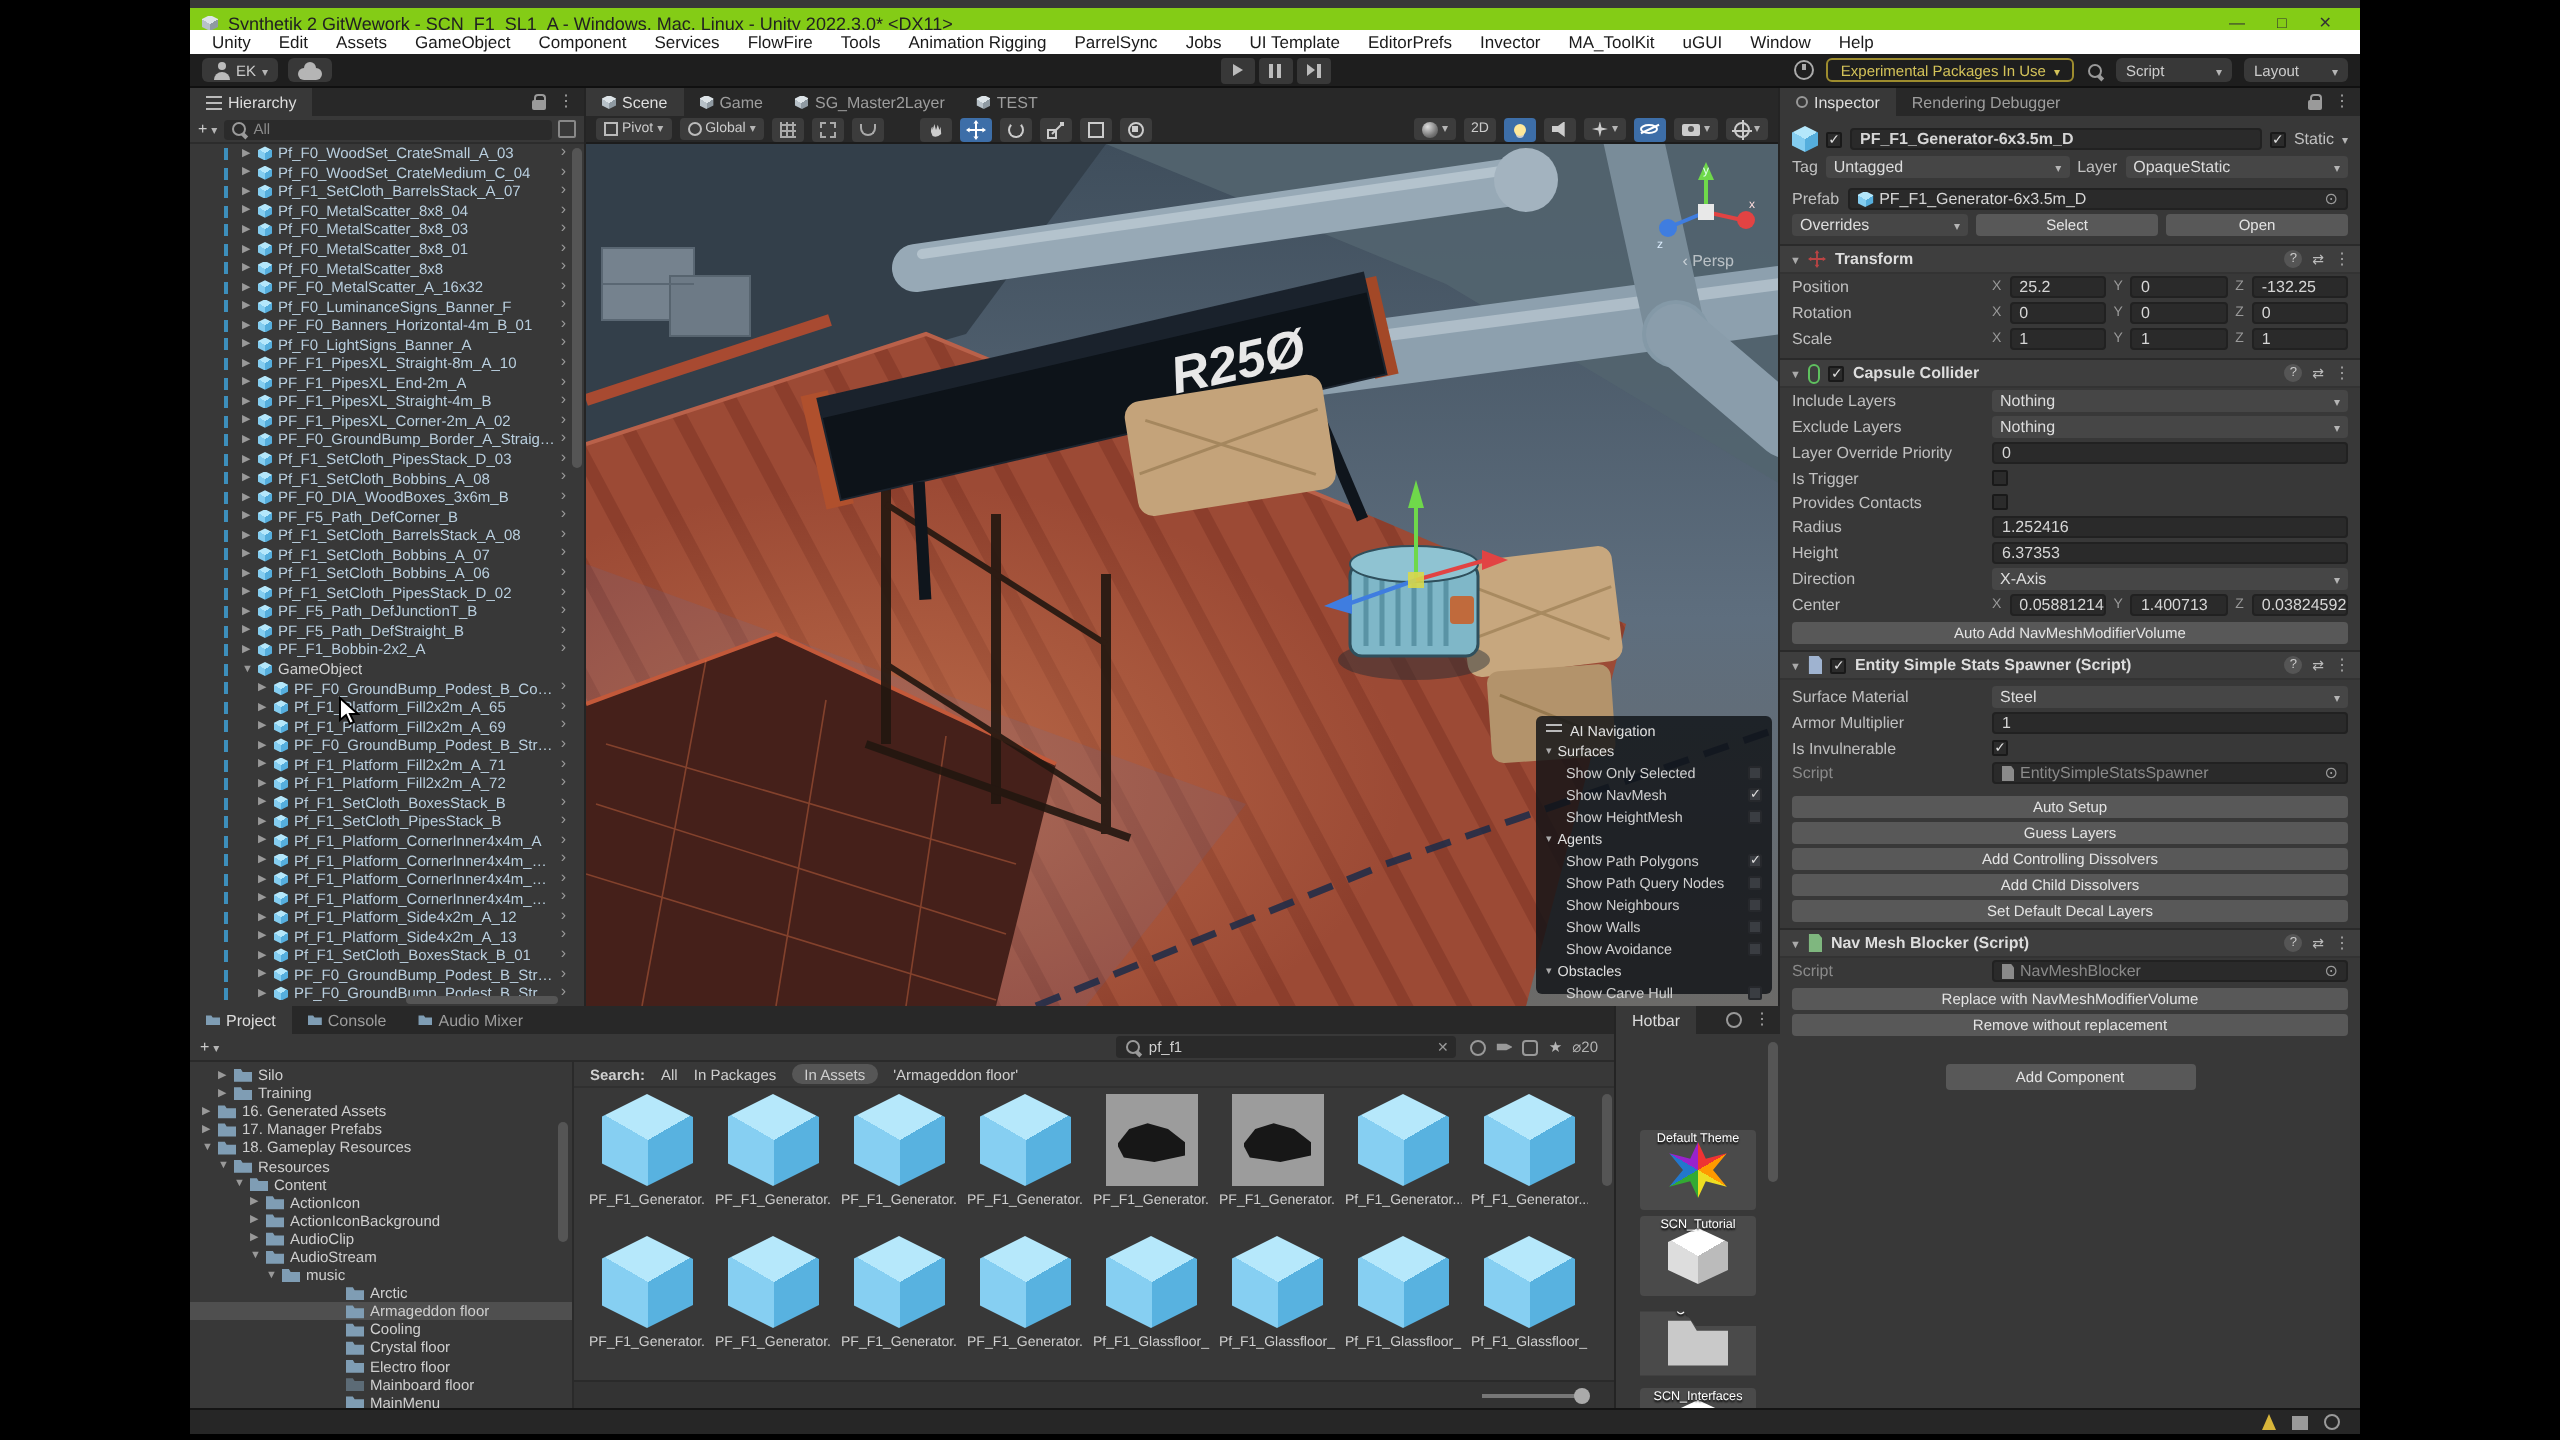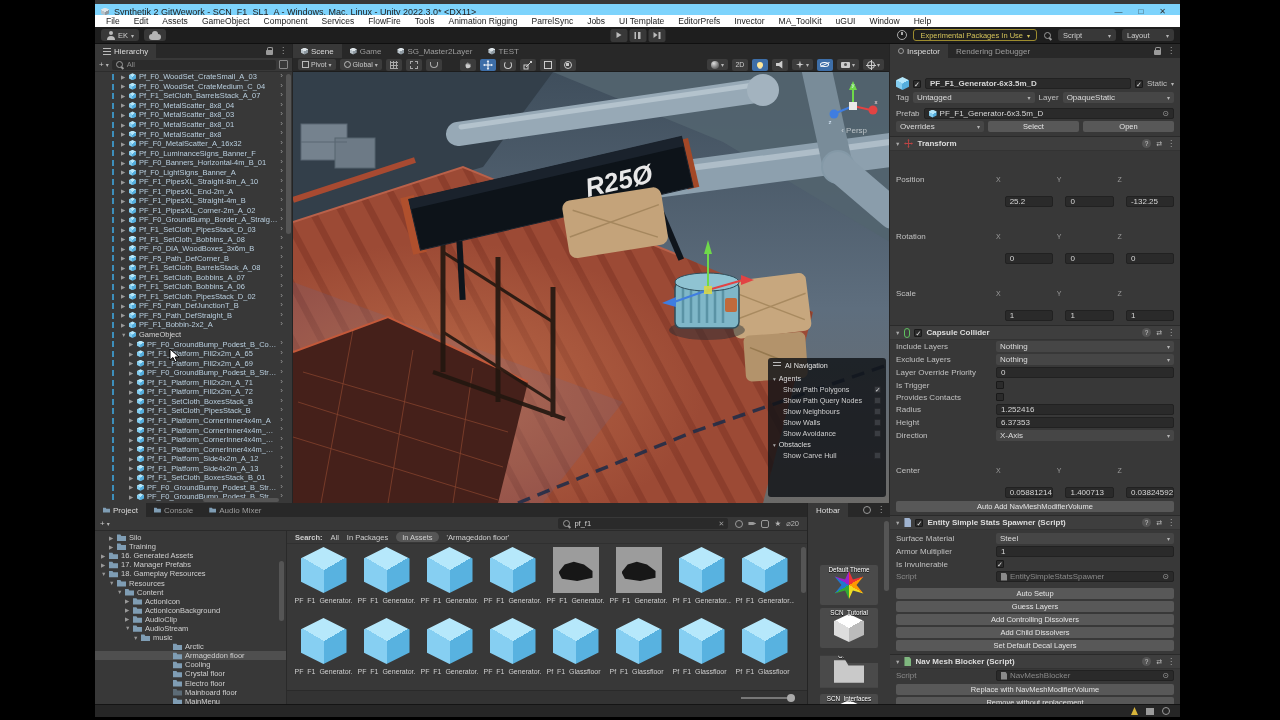--- a/index.html
+++ b/index.html
@@ -3,21 +3,21 @@
 <meta charset="utf-8">
 <style>
   html,body{margin:0;padding:0;background:#000;}
   *{box-sizing:border-box;}
   .stage{position:relative;width:1280px;height:720px;background:#000;overflow:hidden;
          font-family:"Liberation Sans","DejaVu Sans",sans-serif;color:#c8c8c8;
          -webkit-font-smoothing:antialiased;}
   .window{position:absolute;left:95px;top:0;width:1085px;height:717px;background:#383838;}
 
   
-  .titlebar{position:absolute;left:0;top:4px;width:100%;height:15px;background:#7dd3fc;
+  .titlebar{position:absolute;left:0;top:4px;width:100%;height:15px;background:#84cc16;
             display:flex;align-items:center;padding:0 6px;gap:5px;}
   .titlebar .title{font-size:9px;color:#222;white-space:nowrap;}
   .winbtns{margin-left:auto;display:flex;gap:16px;font-size:8px;color:#333;padding-right:8px;}
   .menubar{position:absolute;left:0;top:15px;width:100%;height:12px;background:#fff;
            display:flex;align-items:center;padding-left:4px;}
   .menubar .mi{font-size:8.5px;color:#1a1a1a;padding:0 7px;white-space:nowrap;}
 
   
   .unitybar{position:absolute;left:0;top:27px;width:100%;height:17px;background:#1e1e1e;
             border-bottom:1px solid #101010;display:flex;align-items:center;padding:0 6px;gap:5px;font-size:7.5px;}
@@ -101,28 +101,28 @@
   .ainav .sect{display:flex;align-items:center;gap:3px;height:11px;color:#dedede;}
   .ainav .sect::before{content:'▾';font-size:5.5px;color:#aaa;}
   .ainav .opt{display:flex;align-items:center;height:11px;padding-left:10px;}
   .ainav .opt .lbl{flex:1;}
   .ainav .cb{width:7px;height:7px;background:#3a3d42;border:1px solid #26282c;}
   .ainav .cb.on{background:#3a3d42;}
   .ainav .cb.on::after{font-size:6.5px;line-height:6px;}
 
   
   .inspector{position:absolute;left:795px;top:44px;width:290px;height:660px;background:#383838;display:flex;flex-direction:column;font-size:8px;}
-  .insp-body{flex:1;overflow:hidden;padding-top:18px;}
+  .insp-body{flex:1;overflow:hidden;padding-top:4px;}
   .irow{display:flex;align-items:center;gap:4px;padding:1px 6px;min-height:12px;}
   .fld{background:#2a2a2a;border:1px solid #212121;border-radius:2px;height:11px;display:flex;align-items:center;padding:0 4px;color:#d6d6d6;gap:3px;overflow:hidden;white-space:nowrap;}
   .dd{background:#464646;border-radius:2px;height:11px;display:flex;align-items:center;justify-content:space-between;padding:0 4px;color:#ddd;gap:3px;overflow:hidden;white-space:nowrap;}
   .lblc{color:#c0c0c0;white-space:nowrap;}
   .plabel{width:96px;flex:0 0 auto;color:#c0c0c0;white-space:nowrap;overflow:hidden;}
   .axis{color:#9a9a9a;font-size:7px;flex:0 0 auto;}
-  .vfld{flex:1;min-width:0;margin-top:44px;}
+  .vfld{flex:1;min-width:0;}
   .comp-hdr{display:flex;align-items:center;gap:4px;height:15px;background:#3e3e3e;border-top:1px solid #2a2a2a;border-bottom:1px solid #333;padding:0 5px;margin-top:3px;}
   .comp-hdr .foldarr::before{content:'▼';font-size:5.5px;color:#aaa;}
   .comp-hdr .cttl{font-weight:bold;color:#ddd;white-space:nowrap;overflow:hidden;}
   .comp-hdr .hright{margin-left:auto;display:flex;align-items:center;gap:5px;}
   .qmark{width:9px;height:9px;border-radius:50%;background:#555;color:#ccc;font-size:6.5px;display:flex;align-items:center;justify-content:center;}
   .preset{font-size:7px;color:#bbb;}
   .wbtn{background:#585858;border-radius:2px;height:11px;display:flex;align-items:center;justify-content:center;font-size:7.5px;color:#e4e4e4;margin:2px 6px;white-space:nowrap;overflow:hidden;}
   .capsic{width:6px;height:10px;border:1.5px solid #5fc15f;border-radius:4px;}
   .movic{width:9px;height:9px;}
   .scripticon{width:7px;height:9px;background:#9fb3d0;}
@@ -193,21 +193,21 @@
       <span class="title">Synthetik 2 GitWework - SCN_F1_SL1_A - Windows, Mac, Linux - Unity 2022.3.0* &lt;DX11&gt;</span>
       <span class="winbtns">
         <span>—</span>
         <span>□</span>
         <span>✕</span>
       </span>
     </div>
 
     <div class="menubar">
 
-    <span class="mi">File</span>
+    <span class="mi">Unity</span>
         <span class="mi">Edit</span>
         <span class="mi">Assets</span>
         <span class="mi">GameObject</span>
         <span class="mi">Component</span>
         <span class="mi">Services</span>
         <span class="mi">FlowFire</span>
         <span class="mi">Tools</span>
         <span class="mi">Animation Rigging</span>
         <span class="mi">ParrelSync</span>
         <span class="mi">Jobs</span>
@@ -840,20 +840,40 @@
         <span class="persp">‹ <span>Persp</span></span>
 
         
         <div class="ainav">
           <div class="ttl">
             <span class="lines" style="height:5px;"></span>
             <span>AI Navigation</span>
           </div>
           <div>
 
+          <div>
+                <div class="sect">
+                  <span>Surfaces</span>
+                </div>
+                <div>
+
+                <div class="opt">
+                      <span class="lbl">Show Only Selected</span>
+                      <span class="cb"></span>
+                    </div>
+                  <div class="opt">
+                      <span class="lbl">Show NavMesh</span>
+                      <span class="cb on"></span>
+                    </div>
+                  <div class="opt">
+                      <span class="lbl">Show HeightMesh</span>
+                      <span class="cb"></span>
+                    </div>
+                </div>
+              </div>
               <div>
                 <div class="sect">
                   <span>Agents</span>
                 </div>
                 <div>
 
                 <div class="opt">
                       <span class="lbl">Show Path Polygons</span>
                       <span class="cb on"></span>
                     </div>

